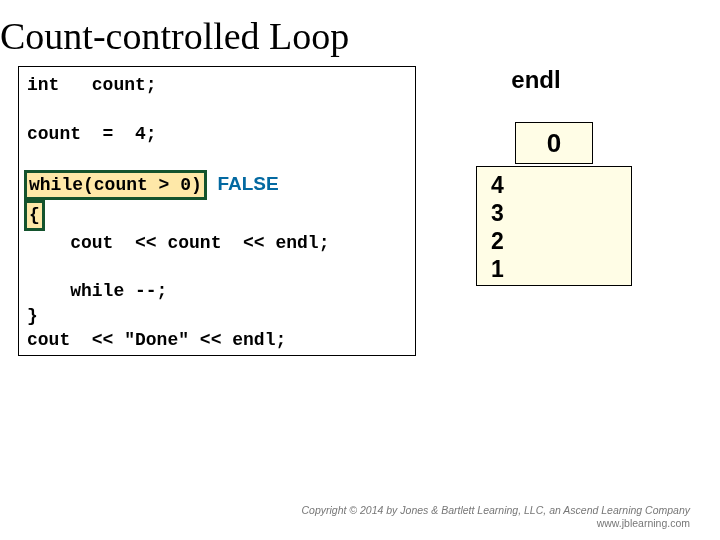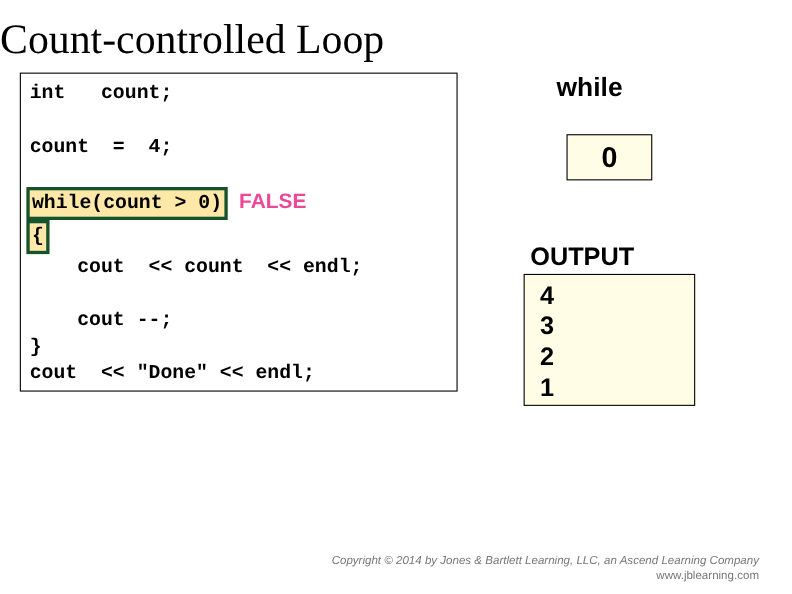--- a/index.html
+++ b/index.html
@@ -40,21 +40,21 @@
     border: 3px solid #14532d;
     display: inline-block;
     padding: 0 2px;
     margin-left: -3px;
   }
   .cond-wrap { white-space: pre; }
   .false-label {
     font-family: Arial, sans-serif;
     font-weight: bold;
     font-size: 19px;
-    color: #ec4899;
+    color: #0369a1;
   }
   .right-col {
     padding-left: 60px;
     padding-top: 0;
     font-family: Arial, sans-serif;
   }
   .var-label {
     font-size: 24px;
     font-weight: bold;
     text-align: center;
@@ -113,30 +113,29 @@
     <div class="code-line">int   count;</div>
     <div class="code-line"> </div>
     <div class="code-line">count  =  4;</div>
     <div class="code-line"> </div>
     <div>
       <span class="highlight cond-wrap">while(count &gt; 0)</span><span class="false-label cond-wrap">  FALSE</span>
     </div>
     <div><span class="highlight cond-wrap">{</span></div>
     <div class="code-line">    cout  &lt;&lt; count  &lt;&lt; endl;</div>
     <div class="code-line"> </div>
-    <div class="code-line">    cout --;</div>
+    <div class="code-line">    while --;</div>
     <div class="code-line">}</div>
     <div class="code-line">cout  &lt;&lt; "Done" &lt;&lt; endl;</div>
   </div>
 
   <div class="right-col">
-    <div class="var-label">while</div>
+    <div class="var-label">endl</div>
     <div class="var-box">0</div>
 
-    <div class="output-label">OUTPUT</div>
     <div class="output-box">
       <div>4</div>
       <div>3</div>
       <div>2</div>
       <div>1</div>
     </div>
   </div>
 
 </div>
 

